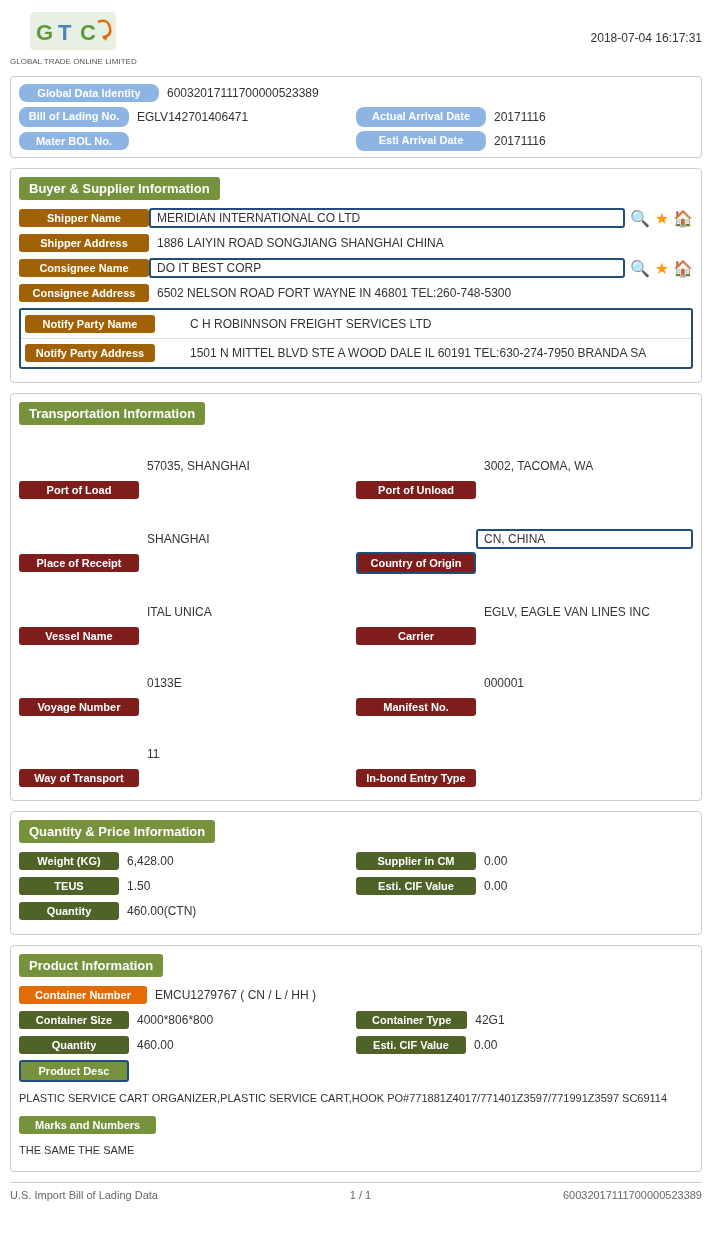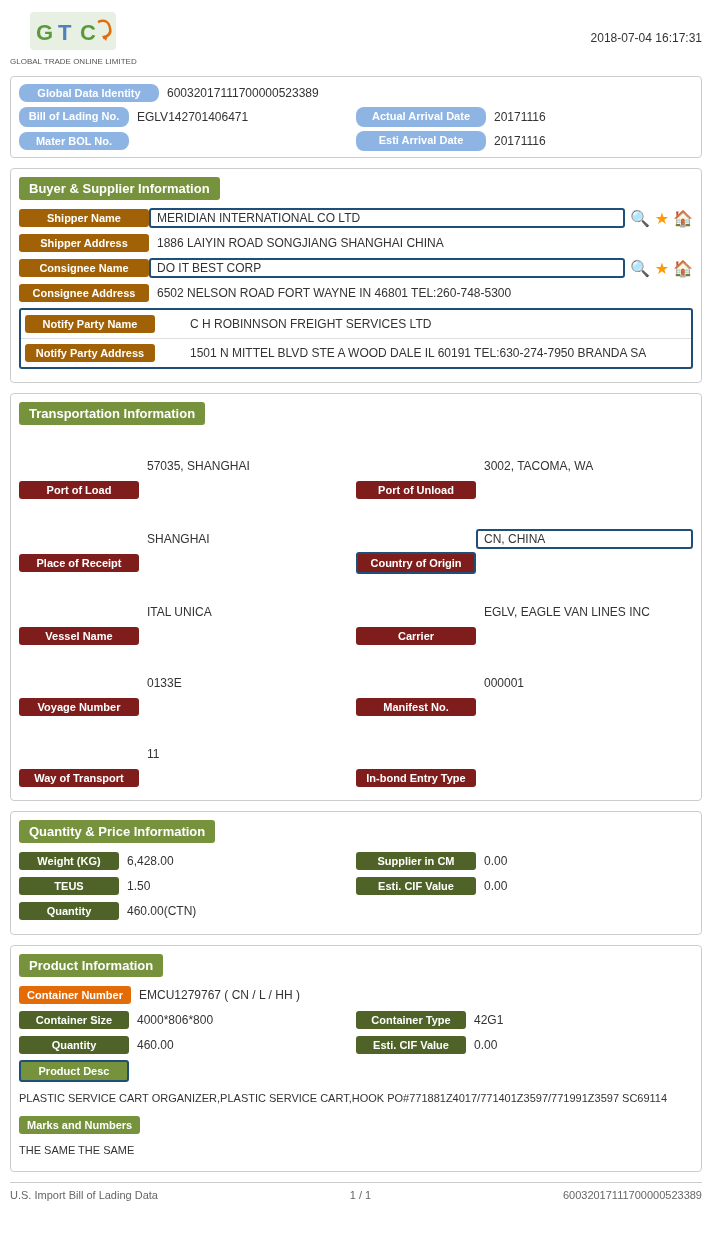--- a/index.html
+++ b/index.html
@@ -217,21 +217,21 @@
     .prod-half {
       display: flex;
       flex: 1;
       align-items: center;
     }
     .prod-label {
       background: #4f6228;
       color: #fff;
       font-weight: bold;
       font-size: 11px;
-      padding: 3px 8px;
+      padding: 3px 16px;
       border-radius: 3px;
       min-width: 110px;
       text-align: center;
       white-space: nowrap;
     }
     .prod-label.orange {
       background: #e36c09;
     }
     .prod-label.green-btn {
       background: #76923c;

